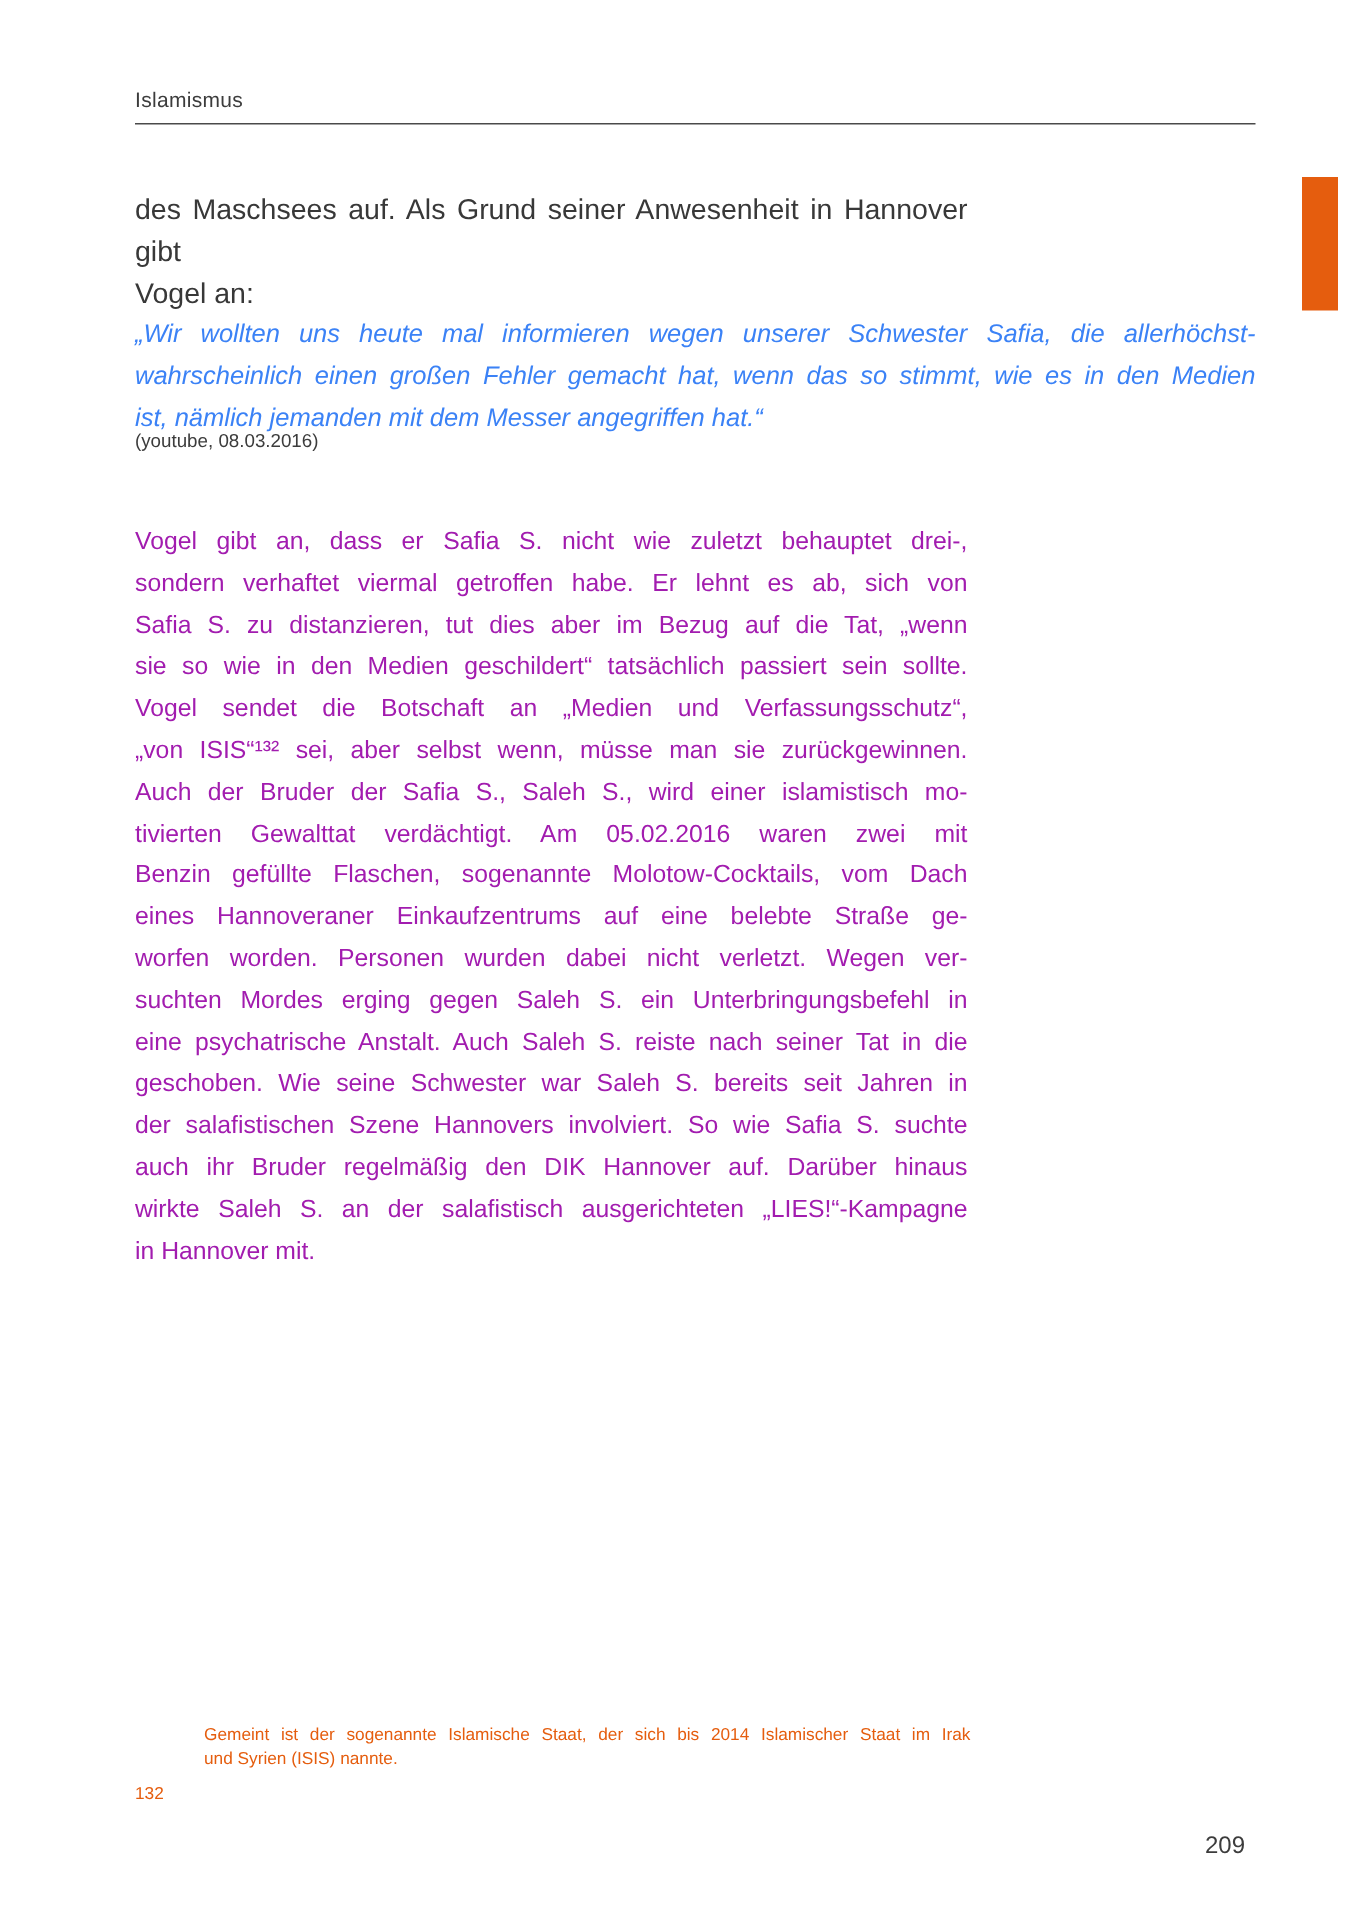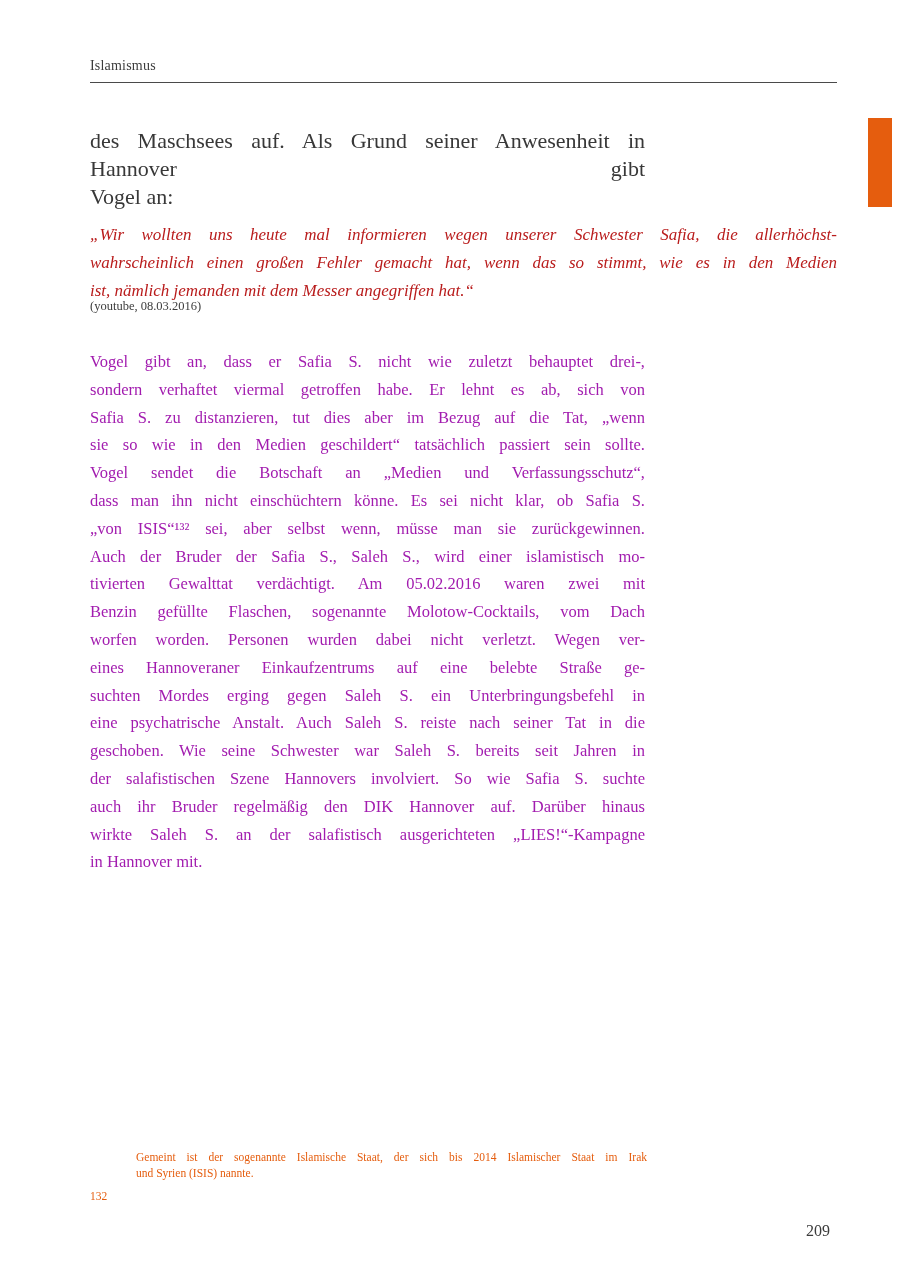--- a/index.html
+++ b/index.html
@@ -5,21 +5,21 @@
   html, body {
     margin: 0;
     padding: 0;
     background: #ffffff;
   }
   #page {
     position: relative;
     width: 892px;
     height: 1276px;
     background: #ffffff;
-    font-family: Liberation Serif, serif;
+    font-family: Liberation Sans, sans-serif;
     color: #383838;
     overflow: hidden;
   }
   .abs { position: absolute; }
 
   
   #running-header {
     left: 90px; top: 58px;
     width: 747px;
     font-size: 14px;
@@ -44,35 +44,35 @@
     text-align-last: justify;
     white-space: normal;
   }
   .linesblock .tline:last-child {
     text-align-last: left;
   }
 
   #intro-paragraph {
     left: 90px; top: 127px;
     width: 555px;
-    font-size: 22px;
+    font-size: 19px;
     line-height: 27.8px;
     color: #383838;
   }
 
   #quote-paragraph {
     left: 90px; top: 209px;
     width: 747px;
     font-size: 17px;
     font-style: italic;
     line-height: 28px;
   }
 
   #quote-source {
-    left: 90px; top: 299px;
+    left: 90px; top: 287px;
     width: 555px;
     font-size: 12.5px;
     color: #3c3c3c;
   }
 
   #body-paragraph {
     left: 90px; top: 348px;
     width: 555px;
     font-size: 16.5px;
     line-height: 27.8px;
@@ -109,41 +109,40 @@
 
   <div class="abs" id="header-rule"></div>
 
   <div class="abs" id="chapter-tab" style="background: rgb(229, 93, 14);"></div>
 
   <div class="abs linesblock" id="intro-paragraph">
       <div class="tline">des Maschsees auf. Als Grund seiner Anwesenheit in Hannover gibt</div>
       <div class="tline">Vogel an:</div>
     </div>
 
-  <div class="abs linesblock" id="quote-paragraph" style="color: #b91c1c; margin-top: 12px;">
+  <div class="abs linesblock" id="quote-paragraph" style="color: #3b82f6;">
       <div class="tline">„Wir wollten uns heute mal informieren wegen unserer Schwester Safia, die allerhöchst-</div>
       <div class="tline">wahrscheinlich einen großen Fehler gemacht hat, wenn das so stimmt, wie es in den Medien</div>
       <div class="tline">ist, nämlich jemanden mit dem Messer angegriffen hat.“</div>
     </div>
 
   <div class="abs" id="quote-source">(youtube, 08.03.2016)</div>
 
   <div class="abs linesblock" id="body-paragraph">
       <div class="tline">Vogel gibt an, dass er Safia S. nicht wie zuletzt behauptet drei-,</div>
       <div class="tline">sondern verhaftet viermal getroffen habe. Er lehnt es ab, sich von</div>
       <div class="tline">Safia S. zu distanzieren, tut dies aber im Bezug auf die Tat, „wenn</div>
       <div class="tline">sie so wie in den Medien geschildert“ tatsächlich passiert sein sollte.</div>
       <div class="tline">Vogel sendet die Botschaft an „Medien und Verfassungsschutz“,</div>
-      <div class="tline">dass man ihn nicht einschüchtern könne. Es sei nicht klar, ob Safia S.</div>
       <div class="tline">„von ISIS“¹³² sei, aber selbst wenn, müsse man sie zurückgewinnen.</div>
       <div class="tline">Auch der Bruder der Safia S., Saleh S., wird einer islamistisch mo-</div>
       <div class="tline">tivierten Gewalttat verdächtigt. Am 05.02.2016 waren zwei mit</div>
       <div class="tline">Benzin gefüllte Flaschen, sogenannte Molotow-Cocktails, vom Dach</div>
+      <div class="tline">eines Hannoveraner Einkaufzentrums auf eine belebte Straße ge-</div>
       <div class="tline">worfen worden. Personen wurden dabei nicht verletzt. Wegen ver-</div>
-      <div class="tline">eines Hannoveraner Einkaufzentrums auf eine belebte Straße ge-</div>
       <div class="tline">suchten Mordes erging gegen Saleh S. ein Unterbringungsbefehl in</div>
       <div class="tline">eine psychatrische Anstalt. Auch Saleh S. reiste nach seiner Tat in die</div>
       <div class="tline">geschoben. Wie seine Schwester war Saleh S. bereits seit Jahren in</div>
       <div class="tline">der salafistischen Szene Hannovers involviert. So wie Safia S. suchte</div>
       <div class="tline">auch ihr Bruder regelmäßig den DIK Hannover auf. Darüber hinaus</div>
       <div class="tline">wirkte Saleh S. an der salafistisch ausgerichteten „LIES!“-Kampagne</div>
       <div class="tline">in Hannover mit.</div>
     </div>
 
   <div class="abs" id="footnote" style="color: rgb(229, 93, 14);">

